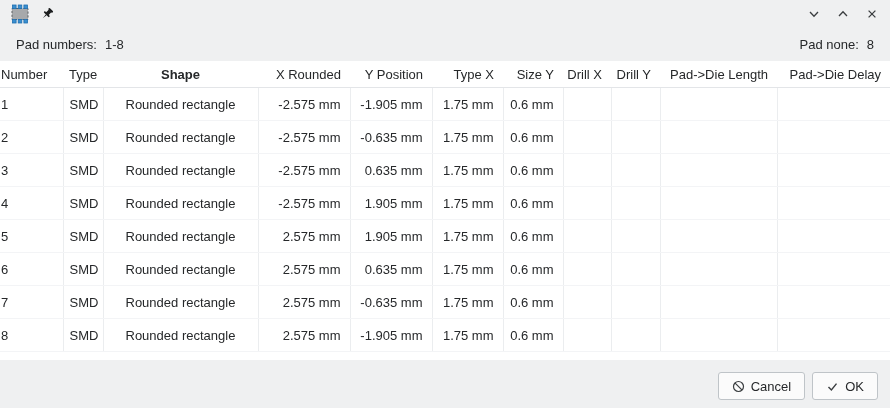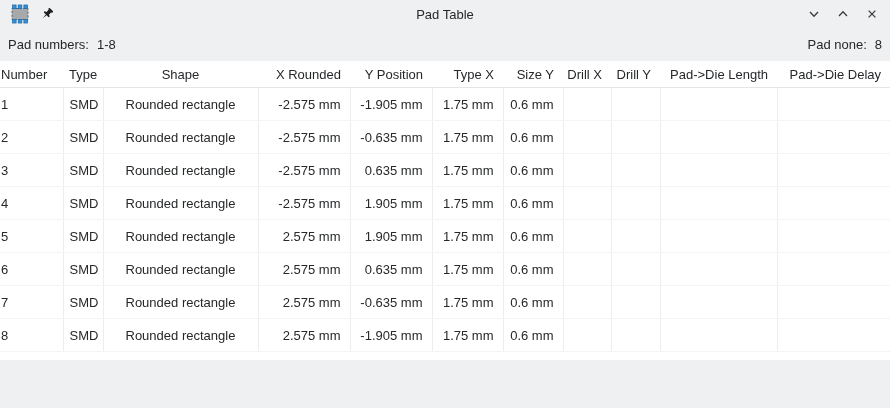--- a/index.html
+++ b/index.html
@@ -11,34 +11,34 @@
   .dialog{width:890px;height:408px;display:flex;flex-direction:column;}
 
   
   .titlebar{height:28px;position:relative;display:flex;align-items:center;padding:0 10px;flex:0 0 auto;}
   .tb-left{display:flex;align-items:center;gap:9px;z-index:1;}
   .tb-title{position:absolute;left:0;right:0;text-align:center;color:#26282a;}
   .tb-right{position:absolute;right:10px;top:0;height:28px;display:flex;align-items:center;gap:13px;}
   .tb-btn{display:inline-flex;align-items:center;justify-content:center;width:16px;height:16px;cursor:default;}
 
   
-  .summary{height:33px;display:flex;align-items:center;justify-content:space-between;padding:0 8px;flex:0 0 auto;}
+  .summary{height:33px;display:flex;align-items:center;justify-content:space-between;padding:0 16px;flex:0 0 auto;}
   .summary-item{white-space:nowrap;}
   .summary-item .val{margin-left:8px;}
 
   
   .table-area{flex:1 1 auto;background:#ffffff;overflow:hidden;}
   table{border-collapse:collapse;table-layout:fixed;width:890px;}
   th{height:24px;font-weight:normal;border-bottom:1px solid #e3e5e8;white-space:nowrap;overflow:hidden;}
   td{height:30px;border-bottom:1px solid #f3f4f6;white-space:nowrap;overflow:hidden;}
   td:not(:last-child){border-right:1px solid #ebedef;}
   th:nth-child(1),td:nth-child(1){text-align:left;}
   th:nth-child(2),td:nth-child(2){text-align:left;padding-left:6px;}
   td:nth-child(3){text-align:left;padding-left:22px;}
-  th:nth-child(3){text-align:center;}
+  th:nth-child(3){text-align:center;font-weight:bold;}
   th:nth-child(n+4),td:nth-child(n+4){text-align:right;padding-right:9px;}
 
   
   .button-bar{height:48px;flex:0 0 auto;display:flex;align-items:center;justify-content:flex-end;gap:7px;padding:4px 12px 0 0;box-sizing:border-box;}
   .btn{
     display:inline-flex;align-items:center;gap:6px;height:28px;padding:0 13px;
     background:#fbfbfb;border:1px solid #bfc4c8;border-radius:3px;
     font-family:inherit;font-size:13px;color:#26282a;cursor:default;
   }
   .icon{display:inline-flex;align-items:center;justify-content:center;}
@@ -67,21 +67,20 @@
         <svg width="14" height="14" viewBox="0 0 14 14">
           <g transform="rotate(45 7 7)" fill="#1a1c1e">
             <rect x="4.2" y="0.8" width="5.6" height="2" rx="0.8"></rect>
             <rect x="5.2" y="2.4" width="3.6" height="4.4"></rect>
             <rect x="3.3" y="6.4" width="7.4" height="1.8" rx="0.9"></rect>
             <path d="M6.4 8.2 L7.6 8.2 L7 13 Z"></path>
           </g>
         </svg>
       </span>
     </div>
-    <div class="tb-title">Pad Table</div>
     <div class="tb-right">
       <span class="tb-btn">
         <span class="icon">
           <svg width="12" height="12" viewBox="0 0 12 12">
               <polyline points="2,4 6,8.3 10,4" fill="none" stroke="#3b3e40" stroke-width="1.3"></polyline>
             </svg>
         </span>
       </span>
       <span class="tb-btn">
         <span class="icon">
@@ -242,15 +241,32 @@
             <td></td>
             <td></td>
             <td></td>
             <td></td>
         </tr>
       </tbody>
     </table>
   </div>
 
   <div class="button-bar">
+    <button class="btn">
+      <span class="icon">
+        <svg width="13" height="13" viewBox="0 0 13 13">
+            <circle cx="6.5" cy="6.5" r="5" fill="none" stroke="#3b3e40" stroke-width="1.2"></circle>
+            <line x1="3.1" y1="3.1" x2="9.9" y2="9.9" stroke="#3b3e40" stroke-width="1.2"></line>
+          </svg>
+      </span>
+      <span>Cancel</span>
+    </button>
+    <button class="btn">
+      <span class="icon">
+        <svg width="13" height="13" viewBox="0 0 13 13">
+            <polyline points="2.5,7 5.4,10 10.5,3.6" fill="none" stroke="#3b3e40" stroke-width="1.4"></polyline>
+          </svg>
+      </span>
+      <span>OK</span>
+    </button>
   </div>
 
 </div>
 
 </body></html>

